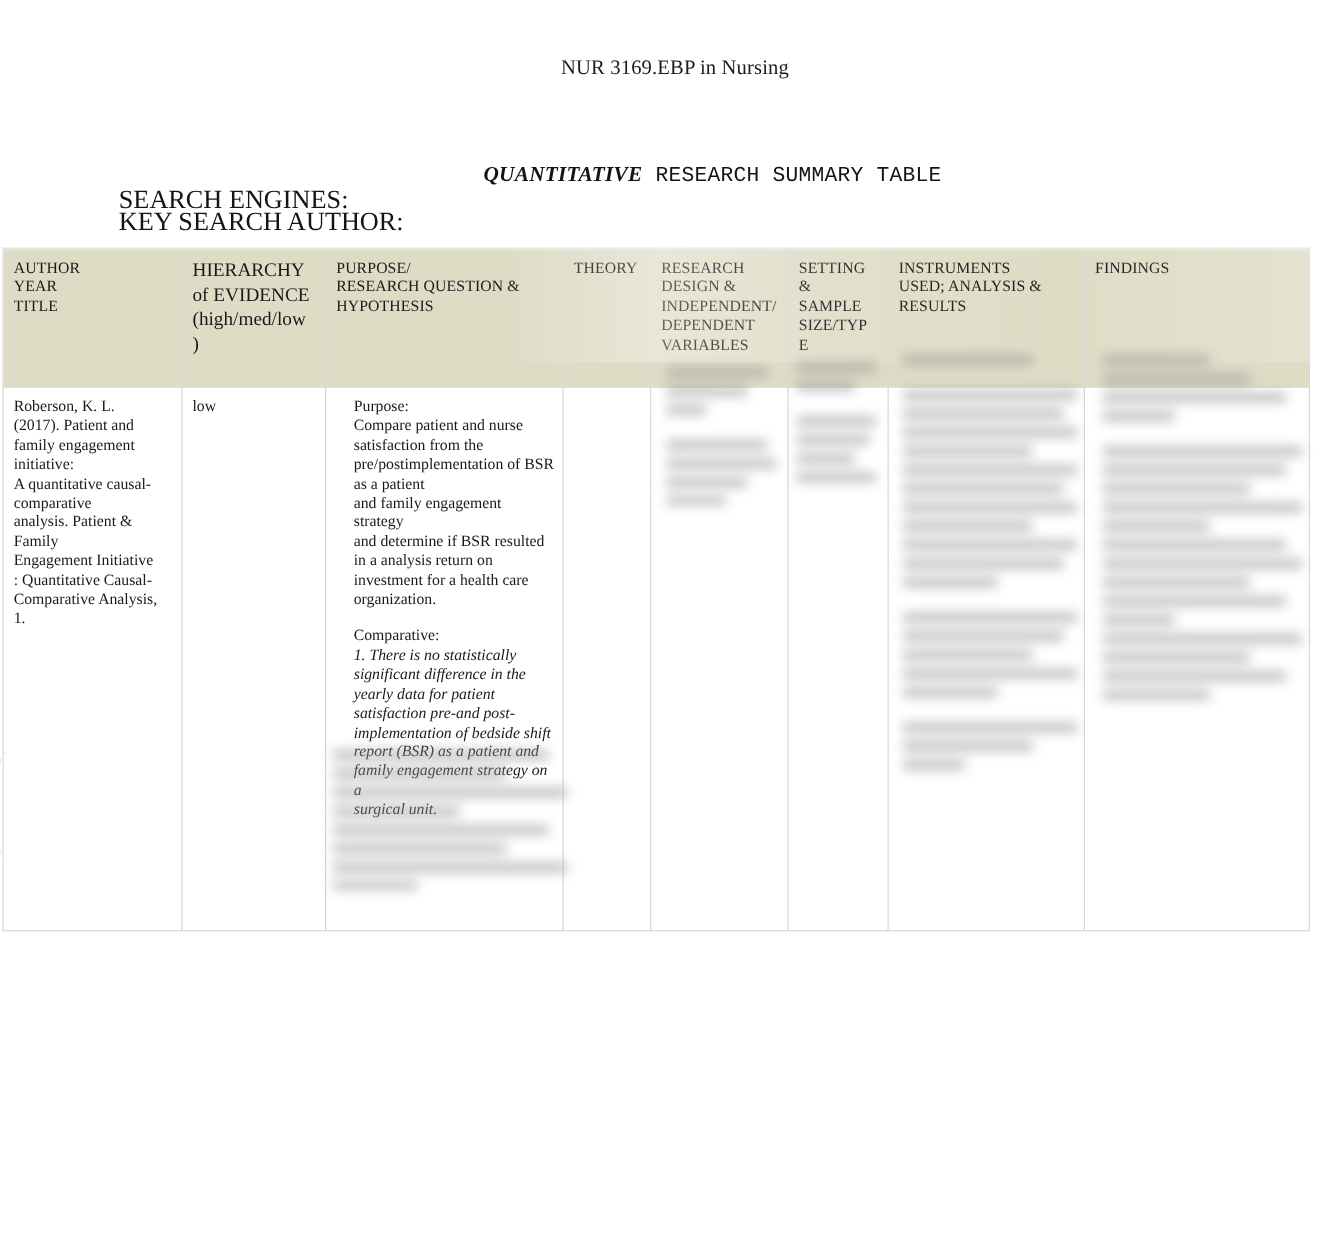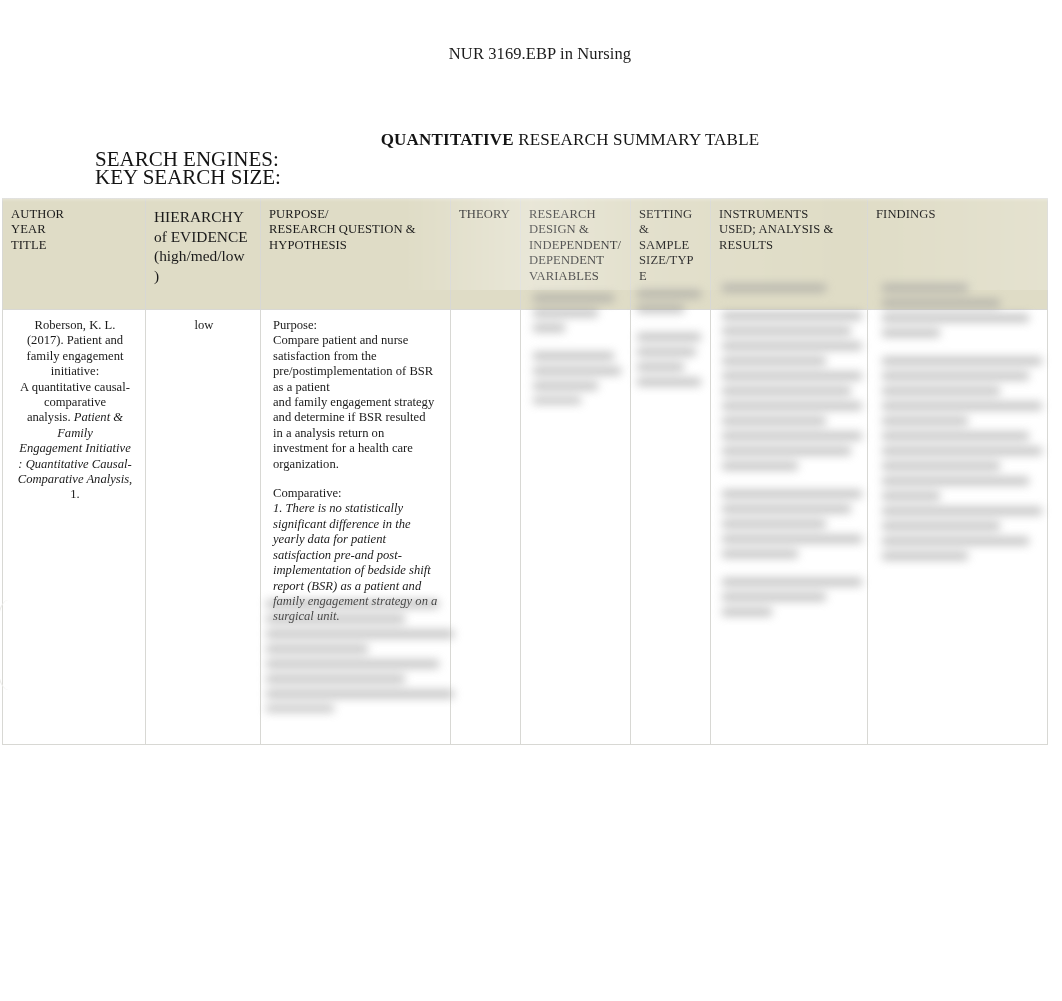--- a/index.html
+++ b/index.html
@@ -41,22 +41,22 @@
   .table-title {
     position: absolute;
     left: 0; top: 130px;
     width: 1062px;
     text-align: center;
     font-size: 17px;
     color: #141414;
     white-space: pre;
   }
   .table-title .inner { padding-left: 78px; }
-  .table-title .bold { font-weight: bold; letter-spacing: .2px; }
-  .table-title .reg  { font-weight: normal; letter-spacing: .2px; }
+  .table-title .bold { font-weight: bold; letter-spacing: .2px; font-style: italic; }
+  .table-title .reg  { font-weight: normal; letter-spacing: .2px; font-family: Liberation Mono, monospace; }
 
   .search-block {
     position: absolute;
     left: 95px; top: 151px;
     font-size: 21px;
     line-height: 17.5px;
     color: #141414;
   }
   .search-block div { white-space: pre; }
 
@@ -101,23 +101,23 @@
     letter-spacing: 0;
   }
 
   tbody td {
     background: transparent;
     font-size: 12.6px;
     line-height: 15.4px;
     height: 420px;
   }
 
-  .cell-text { white-space: pre-line; text-align: center; }
-  .cell-text .ital { font-style: italic; }
-  .para { margin: 0 0 14px 4px; white-space: pre-line; }
+  .cell-text { white-space: pre-line; }
+  .cell-text .ital { }
+  .para { margin: 0 0 14px 14px; white-space: pre-line; }
   .para:last-child { margin-bottom: 0; font-style: italic; }
 
   
   .hdr-wash {
     position: absolute;
     left: 0; top: 190px;
     width: 1062px;
     height: 100px;
     pointer-events: none;
     background: linear-gradient(to right,
@@ -172,21 +172,21 @@
 <body>
 
 <div class="page">
 
   <div class="doc-title"><span>NUR 3169.EBP in Nursing</span></div>
 
   <div class="table-title"><span class="inner"><span class="bold">QUANTITATIVE</span><span class="reg"> RESEARCH SUMMARY TABLE</span></span></div>
 
   <div class="search-block">
     <div>SEARCH ENGINES:</div>
-    <div>KEY SEARCH SIZE:</div>
+    <div>KEY SEARCH AUTHOR:</div>
   </div>
 
   <table class="tbl">
     <colgroup>
       <col class="c1">
         <col class="c2">
         <col class="c3">
         <col class="c4">
       <col class="c5">
         <col class="c6">

